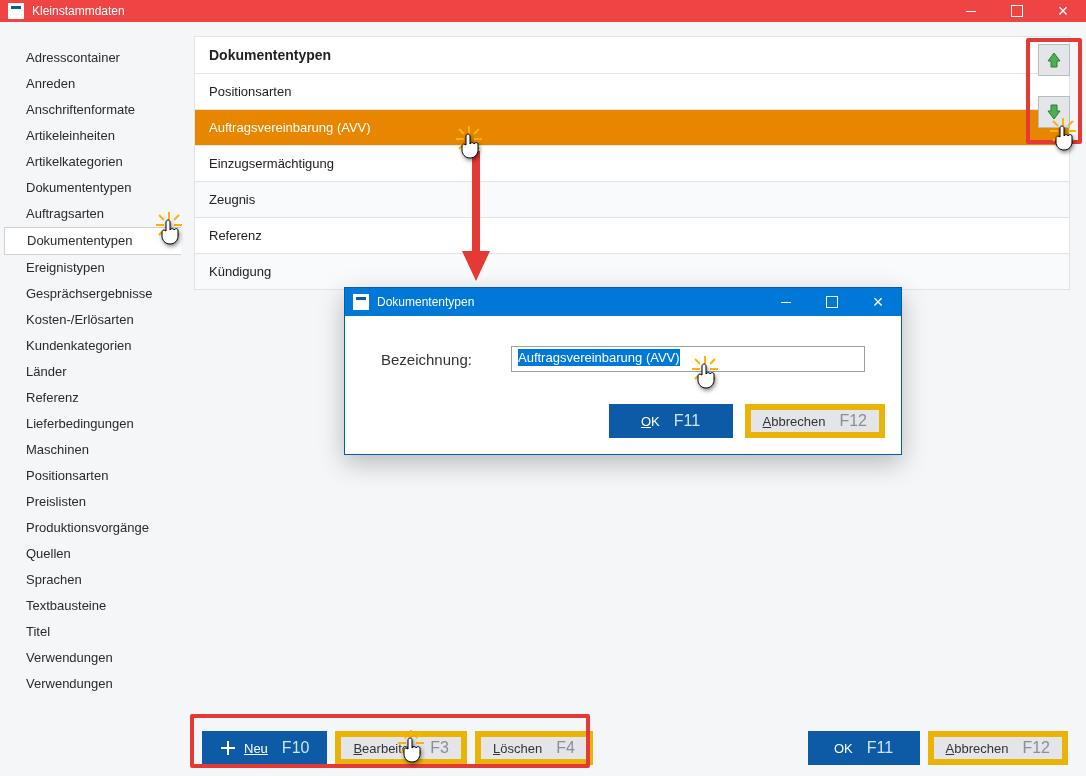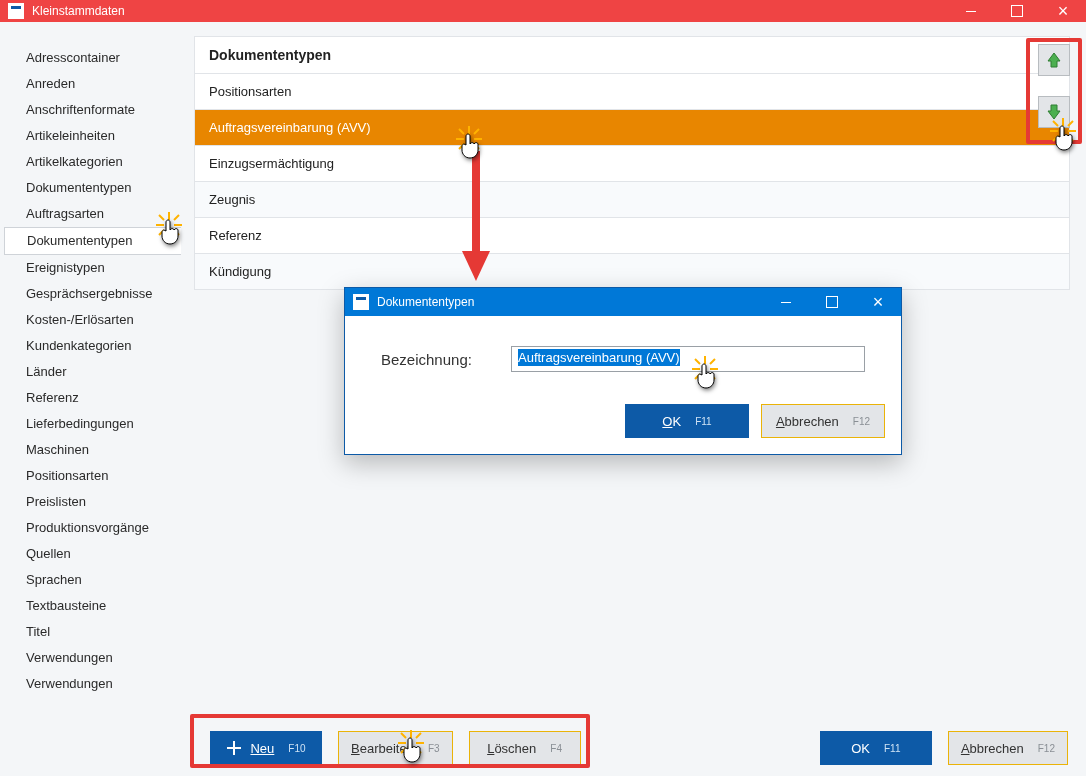--- a/index.html
+++ b/index.html
@@ -23,24 +23,24 @@
 
 
 .main{flex:1;padding:14px 16px 0 14px;display:flex;flex-direction:column;position:relative;}
 .list-wrap{flex:1;background:transparent;overflow:auto;position:relative;}
 .list-header{background:#fff;border:1px solid #e1e4e8;border-bottom:1px solid #e1e4e8;padding:10px 14px;font-weight:600;font-size:14px;color:#222;}
 .list-row{background:#fff;border:1px solid #e1e4e8;border-top:none;padding:10px 14px;font-size:13px;color:#222;}
 .list-row.alt{background:#f8fafc;}
 .list-row.selected{background:#e88600;color:#fff;}
 
 
-.footer{height:56px;display:flex;align-items:center;padding:0 18px 0 4px;gap:16px;}
+.footer{height:56px;display:flex;align-items:center;padding:0 18px 0 4px;gap:8px;}
 .footer .spacer{flex:1;}
-.btn{height:34px;min-width:112px;background:#e3e5e8;border:1px solid #eab308;color:#333;display:inline-flex;align-items:center;justify-content:center;padding:0 12px;gap:8px;font-size:13px;cursor:pointer;}
-.btn .key{color:#8a8f95;font-size:10px;margin-left:6px;}
+.btn{height:34px;min-width:112px;background:#e3e5e8;border:6px solid #eab308;color:#333;display:inline-flex;align-items:center;justify-content:center;padding:0 12px;gap:8px;font-size:13px;cursor:pointer;}
+.btn .key{color:#8a8f95;font-size:16px;margin-left:6px;}
 .btn.primary{background:#0d5aa7;border-color:#0d5aa7;color:#fff;}
 .btn.primary .key{color:#cfe3f5;}
 .btn .plus{width:16px;height:16px;position:relative;display:inline-block;}
 .btn .plus::before,.btn .plus::after{content:"";position:absolute;background:#fff;}
 .btn .plus::before{left:7px;top:1px;width:2px;height:14px;}
 .btn .plus::after{top:7px;left:1px;height:2px;width:14px;}
 .btn .u{text-decoration:underline;}
 
 
 .side-arrows{position:absolute;top:44px;right:8px;width:48px;display:flex;flex-direction:column;gap:20px;align-items:center;}

